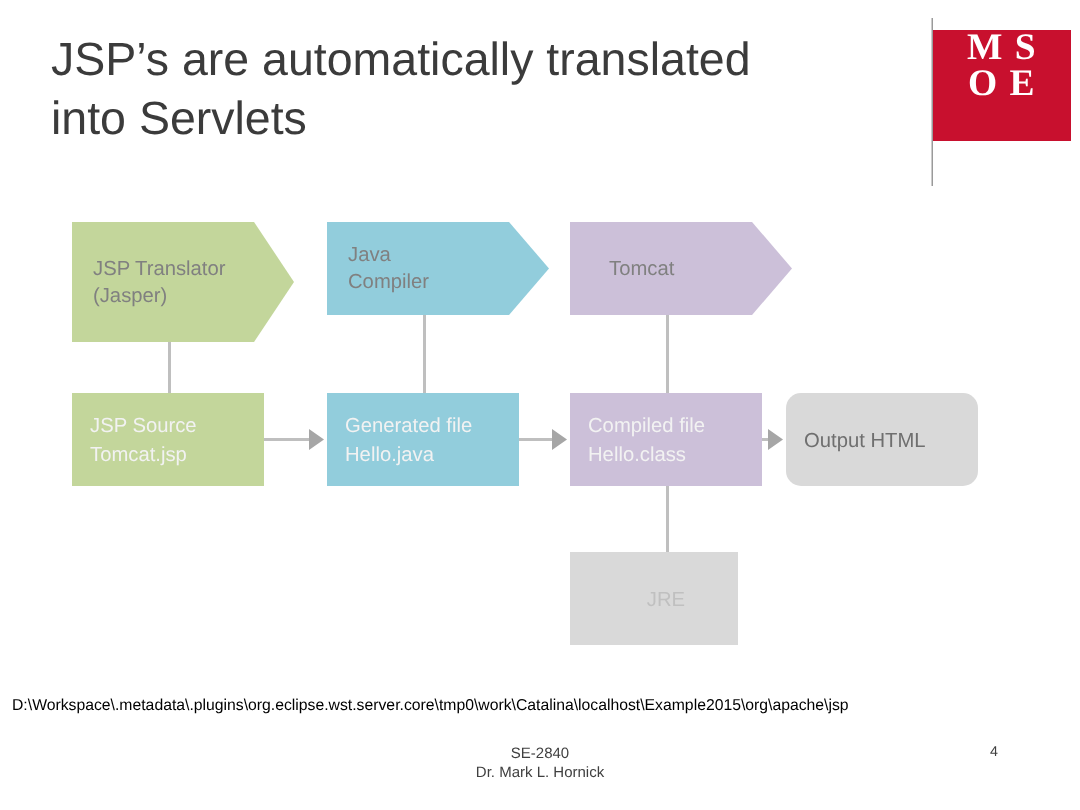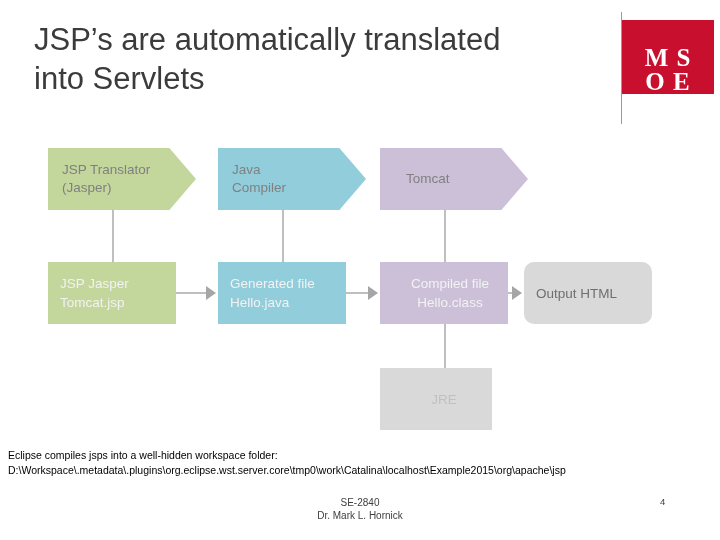--- a/index.html
+++ b/index.html
@@ -17,21 +17,21 @@
     position:absolute;left:34px;top:20px;width:500px;
     font-size:31px;line-height:39px;color:#3b3b3b;
     font-family:"Liberation Sans", sans-serif;
     font-weight:400;
   }
 
   
   .logo-wrap{position:absolute;left:622px;top:20px;width:92px;height:74px;}
   .logo{
     width:92px;height:74px;background:#c8102e;
-    display:flex;align-items:flex-end;justify-content:center;
+    display:flex;align-items:flex-start;justify-content:center;
   }
   .logo-letters{
     color:#ffffff;font-family:"Liberation Serif", serif;font-weight:bold;
     font-size:25px;line-height:24px;text-align:center;letter-spacing:1px;
   }
   .logo-letters div{display:block;}
   .logo-rule{
     position:absolute;left:621px;top:12px;width:1px;height:112px;background:#9a9a9a;
   }
 
@@ -115,21 +115,21 @@
 
     <div class="ln" style="left:176px;top:162px;width:32px;height:2px;"></div>
     <div class="arrow" style="left:206px;top:156px;"></div>
 
     <div class="ln" style="left:346px;top:162px;width:24px;height:2px;"></div>
     <div class="arrow" style="left:368px;top:156px;"></div>
 
     <div class="ln" style="left:508px;top:162px;width:6px;height:2px;"></div>
     <div class="arrow" style="left:512px;top:156px;"></div>
 
-    <div class="chev" style="left:48px;top:18px;width:148px;height:62px;background:#c3d69b;clip-path:polygon(0 0, 82% 0, 100% 50%, 82% 100%, 0 100%);">
+    <div class="chev" style="left:48px;top:18px;width:148px;height:80px;background:#c3d69b;clip-path:polygon(0 0, 82% 0, 100% 50%, 82% 100%, 0 100%);">
       <div>
         <span>JSP Translator</span>
         <span>(Jasper)</span>
       </div>
     </div>
 
     <div class="chev" style="left:218px;top:18px;width:148px;height:62px;background:#92cddc;clip-path:polygon(0 0, 82% 0, 100% 50%, 82% 100%, 0 100%);">
       <div>
         <span>Java</span>
         <span>Compiler</span>
@@ -137,33 +137,33 @@
     </div>
 
     <div class="chev" style="left:380px;top:18px;width:148px;height:62px;background:#ccc0d9;clip-path:polygon(0 0, 82% 0, 100% 50%, 82% 100%, 0 100%);padding-left:26px;">
       <div>
         <span>Tomcat</span>
       </div>
     </div>
 
     <div class="box" style="left:48px;top:132px;width:128px;height:62px;background:#c3d69b;">
       <div>
-        <span>JSP Jasper</span>
+        <span>JSP Source</span>
         <span>Tomcat.jsp</span>
       </div>
     </div>
 
     <div class="box" style="left:218px;top:132px;width:128px;height:62px;background:#92cddc;">
       <div>
         <span>Generated file</span>
         <span>Hello.java</span>
       </div>
     </div>
 
-    <div class="box" style="left:380px;top:132px;width:128px;height:62px;background:#ccc0d9;text-align:center;">
+    <div class="box" style="left:380px;top:132px;width:128px;height:62px;background:#ccc0d9;">
       <div>
         <span>Compiled file</span>
         <span>Hello.class</span>
       </div>
     </div>
 
     <div class="box dark-label" style="left:524px;top:132px;width:128px;height:62px;background:#d9d9d9;">
       <div>
         <span>Output</span>
         <span>HTML</span>
@@ -171,21 +171,20 @@
     </div>
 
     <div class="box" style="left:380px;top:238px;width:112px;height:62px;background:#d9d9d9;color:#c0c0c0;padding-left:16px;justify-content:center;">
       <div>
         <span>JRE</span>
       </div>
     </div>
 
   </div>
 
-  <div class="note1">Eclipse compiles jsps into a well-hidden workspace folder:</div>
   <div class="note2">D:\Workspace\.metadata\.plugins\org.eclipse.wst.server.core\tmp0\work\Catalina\localhost\Example2015\org\apache\jsp</div>
 
   <div class="footer-center">
     <div>SE-2840</div>
     <div>Dr. Mark L. Hornick</div>
   </div>
   <div class="page-num">4</div>
 
 </div>
 

